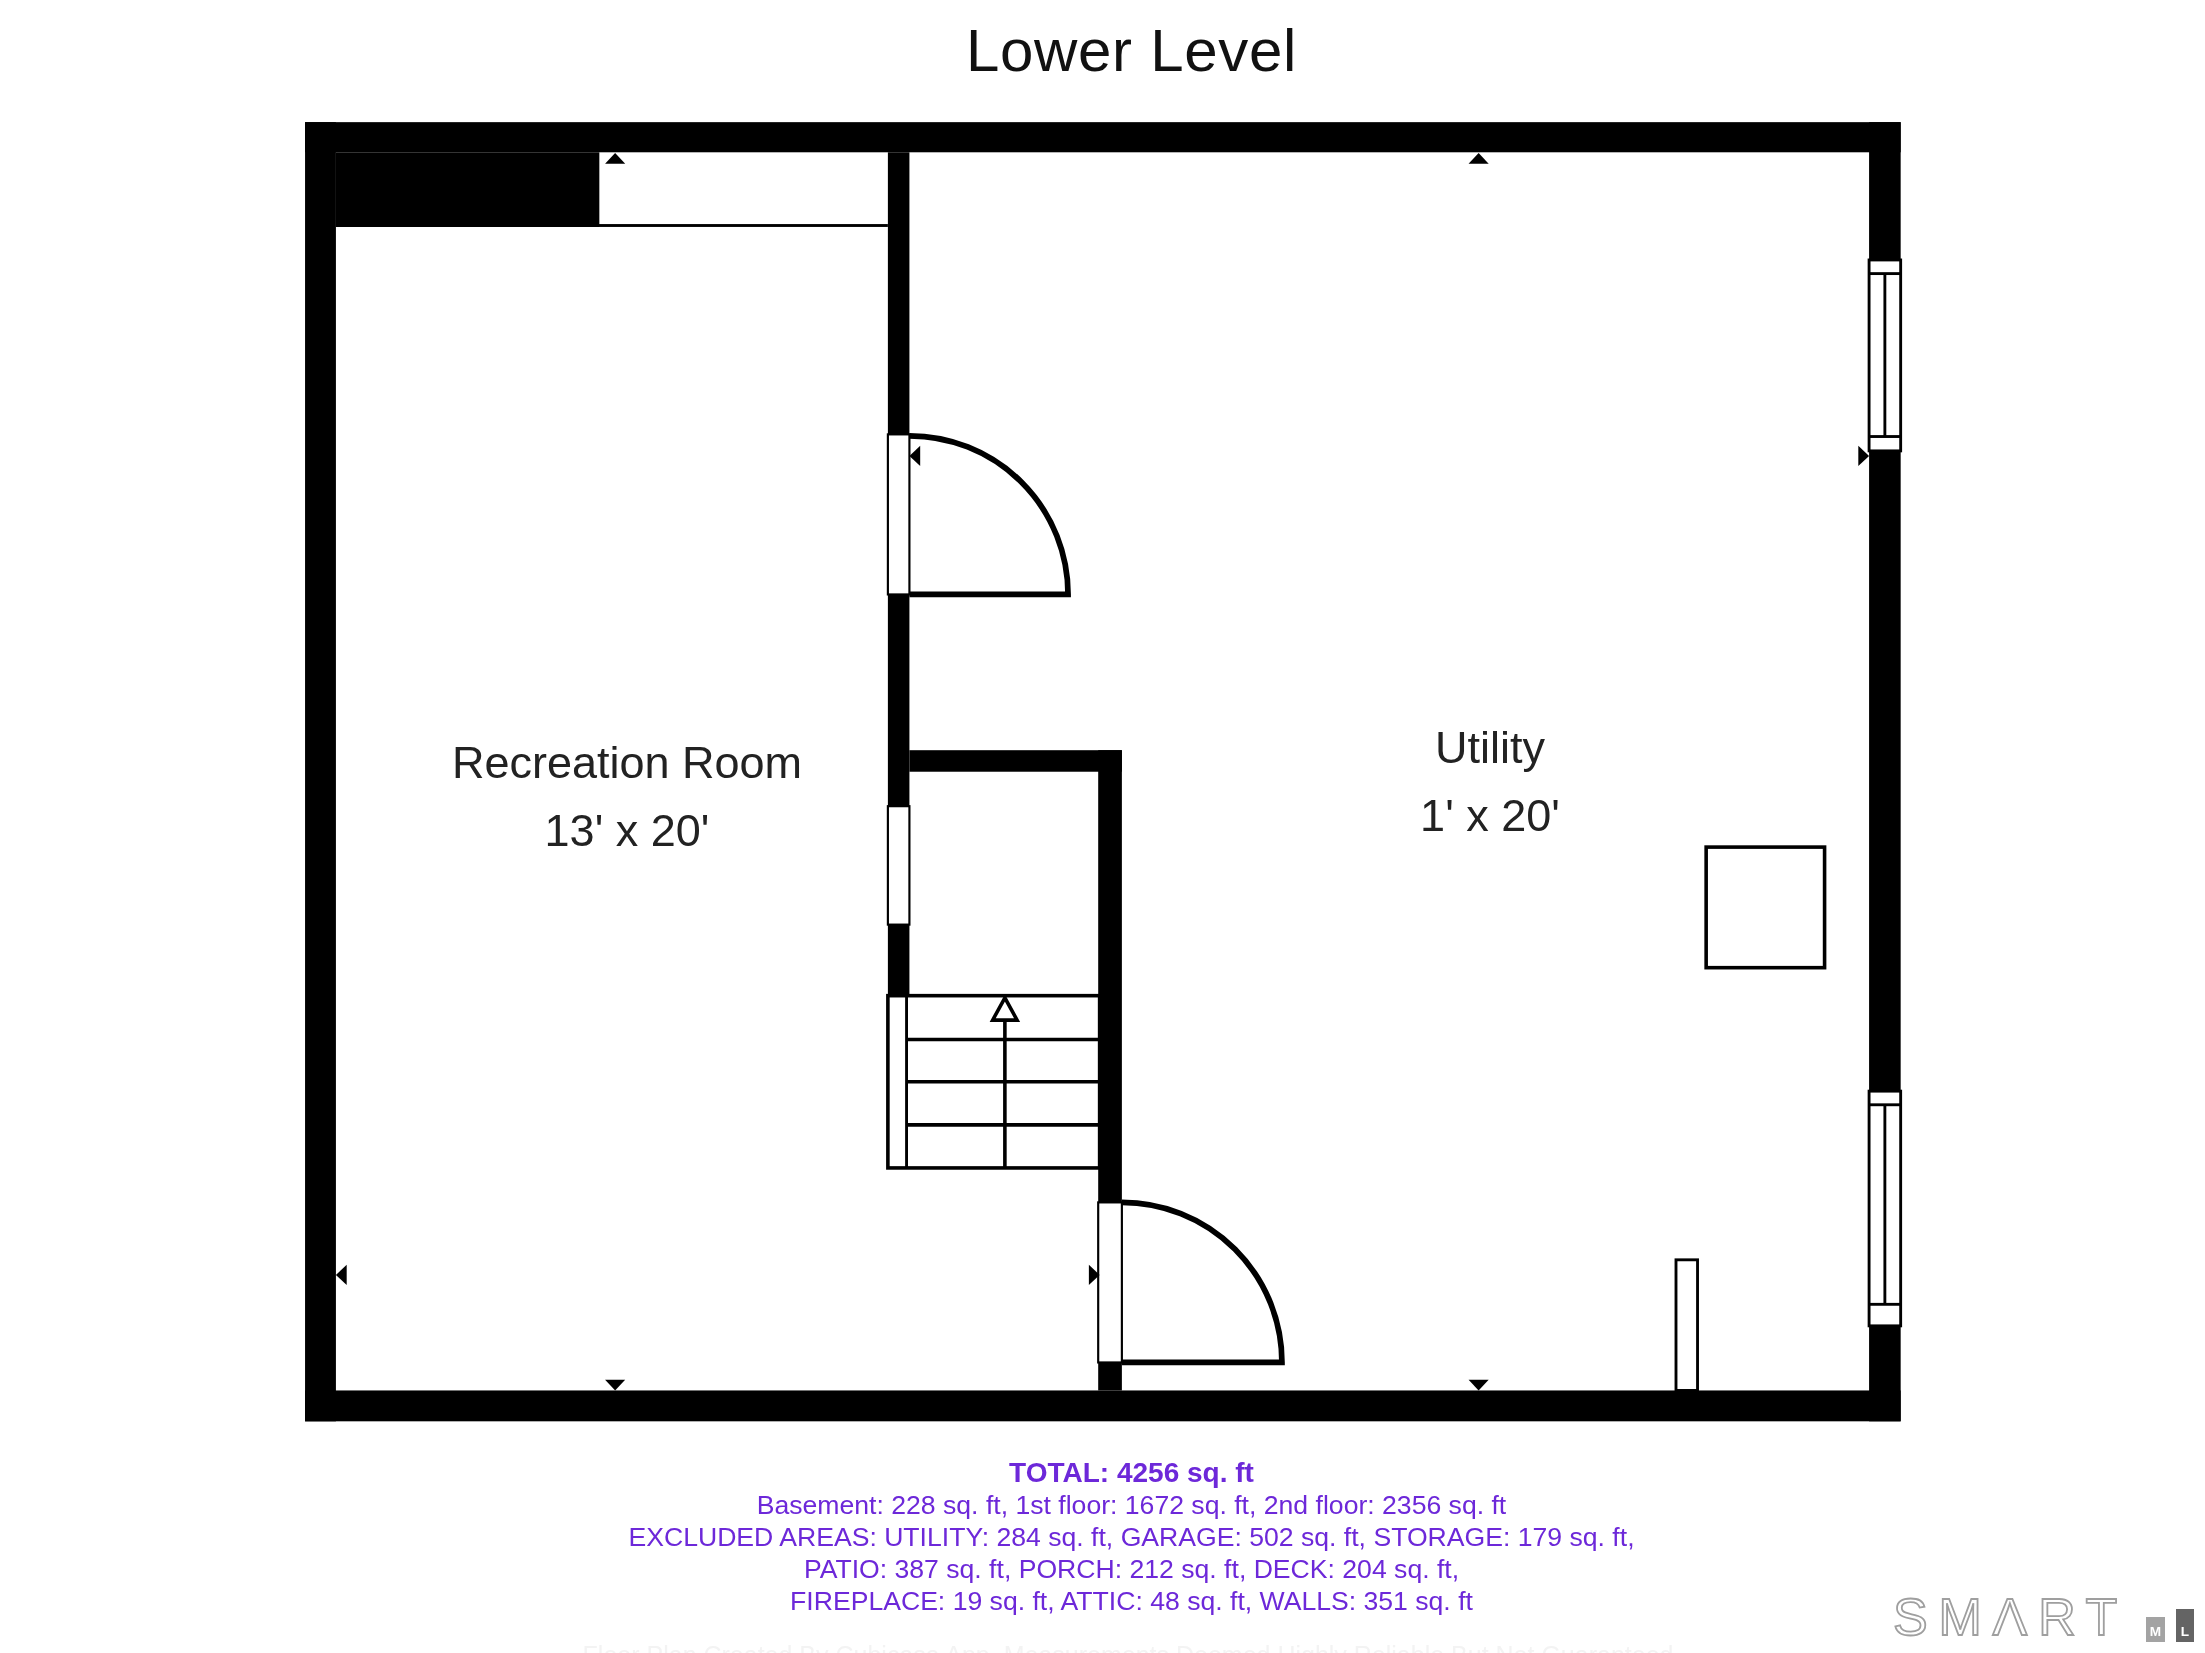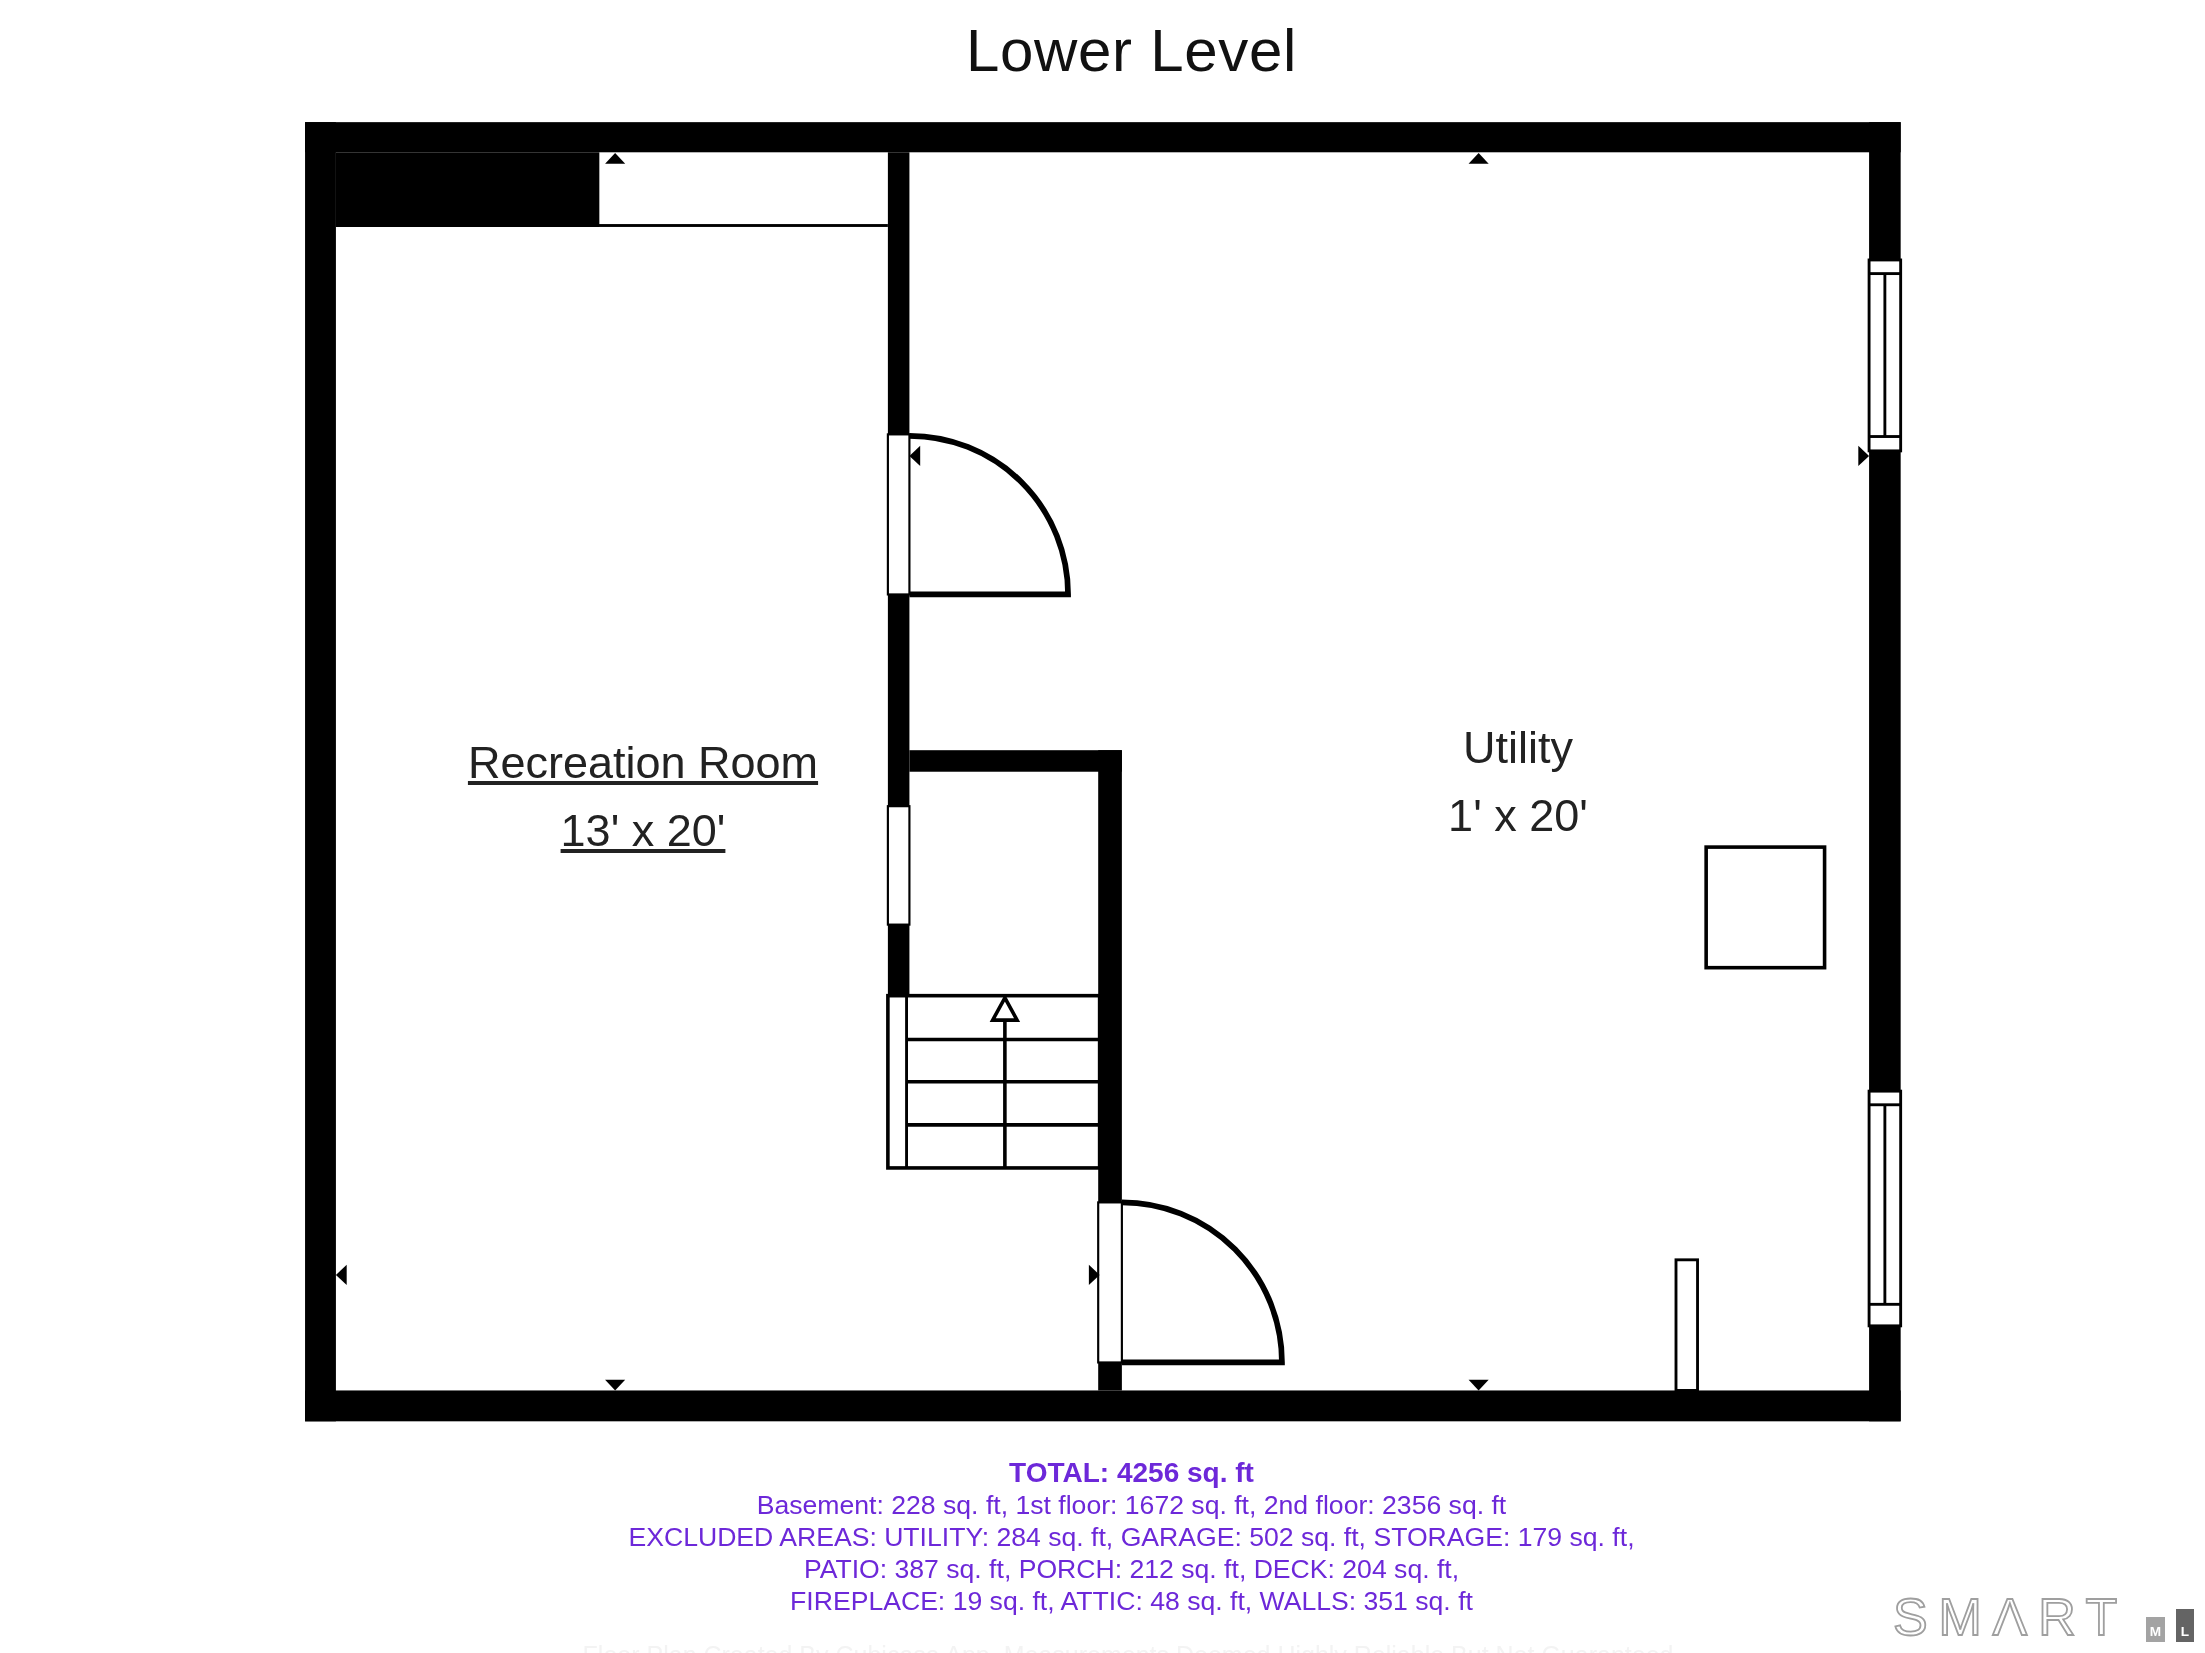--- a/index.html
+++ b/index.html
@@ -4,22 +4,22 @@
 <style>
   html,body{margin:0;padding:0;background:#ffffff;}
   body{width:2205px;height:1654px;position:relative;overflow:hidden;
        font-family:"Liberation Sans","DejaVu Sans",sans-serif;color:#1b1b1b;}
   .abs{position:absolute;margin-left:29px;}
   #plan-svg{position:absolute;left:0;top:0;}
   .page-title{left:0;top:16px;width:2205px;text-align:center;
               font-size:60px;font-weight:400;letter-spacing:0.7px;color:#111;}
   .room-label{text-align:center;font-size:45px;line-height:68px;color:#222;}
   .room-label .room-name{white-space:nowrap;}
-  #recreation-label{left:255px;top:729px;width:718px;text-decoration:underline;}
-  #utility-label{left:1202px;top:714px;width:574px;}
+  #recreation-label{left:239px;top:729px;width:718px;}
+  #utility-label{left:1174px;top:714px;width:574px;}
   .summary{left:0;top:1457px;width:2205px;text-align:center;
            font-size:26.6px;line-height:32px;color:#6d28d9;}
   .summary .total-line{font-weight:700;font-size:28px;}
   .disclaimer{left:0;top:1641px;width:2205px;text-align:center;
               font-size:25px;color:#f3f3f3;}
   .logo{left:1864px;top:1589px;width:330px;height:53px;display:flex;
         align-items:flex-end;}
   .logo-word{font-size:52px;line-height:49px;font-weight:400;letter-spacing:10.8px;
              color:#b7b7b7;-webkit-text-fill-color:#ffffff;
              -webkit-text-stroke:1.8px #9f9f9f;}

